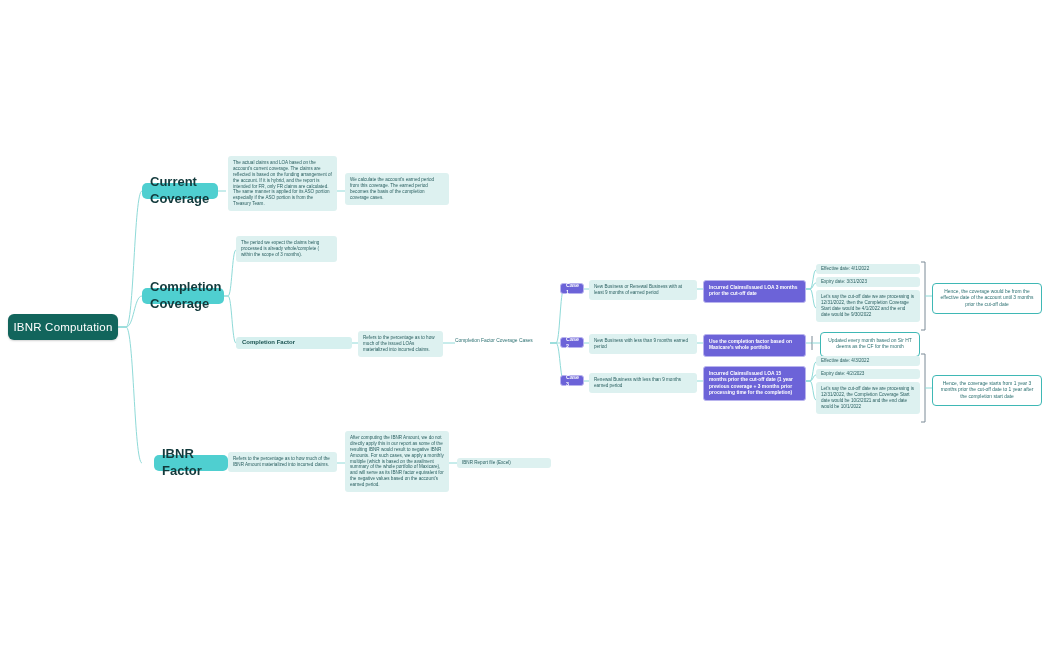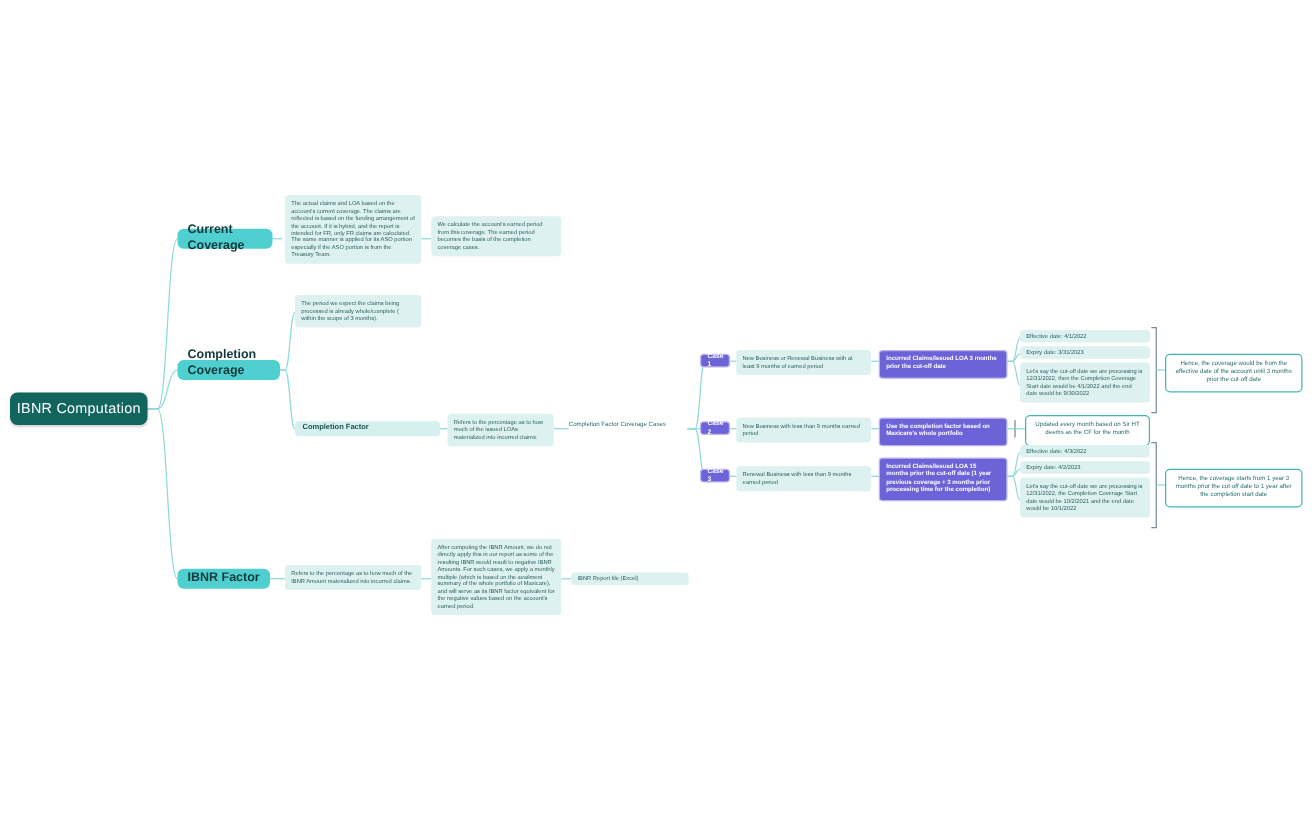--- a/index.html
+++ b/index.html
@@ -41,21 +41,21 @@
     align-items: center;
     justify-content: center;
     text-align: center;
     box-shadow: 0 1px 2px rgba(0,0,0,.18);
   }
 
   
   .branch {
     background: #4fcfd0;
     color: #123a3c;
-    font-size: 10px;
+    font-size: 13px;
     font-weight: bold;
     display: flex;
     align-items: center;
     padding: 0 8px;
     border-radius: 5px;
   }
 
   
   .palelabel {
     background: #d6f0ef;
@@ -176,21 +176,21 @@
   <div class="node root" style="left:8px; top:314px; width:110px; height:26px;">
     <span>IBNR Computation</span>
   </div>
 
   <div class="node branch" style="left:142px; top:183px; width:76px; height:16px;">
     <span>Current Coverage</span>
   </div>
   <div class="node note" style="left:228px; top:156px; width:109px;">The actual claims and LOA based on the account's current coverage. The claims are reflected is based on the funding arrangement of the account. If it is hybrid, and the report is intended for FR, only FR claims are calculated. The same manner is applied for its ASO portion especially if the ASO portion is from the Treasury Team.</div>
   <div class="node note" style="left:345px; top:173px; width:104px;">We calculate the account's earned period from this coverage. The earned period becomes the basis of the completion coverage cases.</div>
 
-  <div class="node branch" style="left:142px; top:288px; width:82px; height:16px;align-items:flex-end;">
+  <div class="node branch" style="left:142px; top:288px; width:82px; height:16px;">
     <span>Completion Coverage</span>
   </div>
   <div class="node note" style="left:236px; top:236px; width:101px;">The period we expect the claims being processed is already whole/complete ( within the scope of 3 months).</div>
 
   <div class="node palelabel" style="left:236px; top:337px; width:116px; height:12px;">
     <span>Completion Factor</span>
   </div>
   <div class="node note" style="left:358px; top:331px; width:85px;">Refers to the percentage as to how much of the issued LOAs materialized into incurred claims.</div>
   <div class="node" style="left:455px; top:338px; width:95px; font-size:4.9px; color:#2a6f70; line-height:1.3;">Completion Factor Coverage Cases</div>
 
@@ -214,20 +214,20 @@
   <div class="node case" style="left:560px; top:375px; width:24px; height:11px;">
     <span>Case 3</span>
   </div>
   <div class="node note" style="left:589px; top:373px; width:108px;">Renewal Business with less than 9 months earned period</div>
   <div class="node purpleblock" style="left:703px; top:366px; width:103px;">Incurred Claims/Issued LOA 15 months prior the cut-off date (1 year previous coverage + 3 months prior processing time for the completion)</div>
   <div class="node note" style="left:816px; top:356px; width:104px; padding:2px 5px;">Effective date: 4/3/2022</div>
   <div class="node note" style="left:816px; top:369px; width:104px; padding:2px 5px;">Expiry date: 4/2/2023</div>
   <div class="node note" style="left:816px; top:382px; width:104px;">Let's say the cut-off date we are processing is 12/31/2022, the Completion Coverage Start date would be 10/2/2021 and the end date would be 10/1/2022</div>
   <div class="node outline" style="left:932px; top:375px; width:110px;">Hence, the coverage starts from 1 year 3 months prior the cut-off date to 1 year after the completion start date</div>
 
-  <div class="node branch" style="left:142px; top:455px; width:74px; height:16px;">
+  <div class="node branch" style="left:154px; top:455px; width:74px; height:16px;">
     <span>IBNR Factor</span>
   </div>
   <div class="node note" style="left:228px; top:452px; width:109px;">Refers to the percentage as to how much of the IBNR Amount materialized into incurred claims.</div>
   <div class="node note" style="left:345px; top:431px; width:104px;">After computing the IBNR Amount, we do not directly apply this in our report as some of the resulting IBNR would result to negative IBNR Amounts. For such cases, we apply a monthly multiple (which is based on the availment summary of the whole portfolio of Maxicare), and will serve as its IBNR factor equivalent for the negative values based on the account's earned period.</div>
   <div class="node note" style="left:457px; top:458px; width:94px; padding:2px 5px;">IBNR Report file (Excel)</div>
 
 </div>
 
 </body></html>

